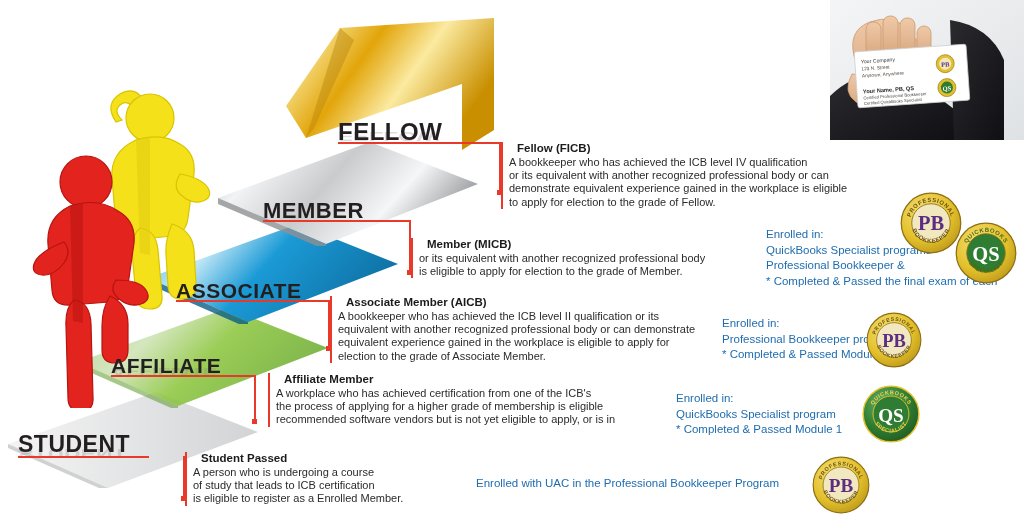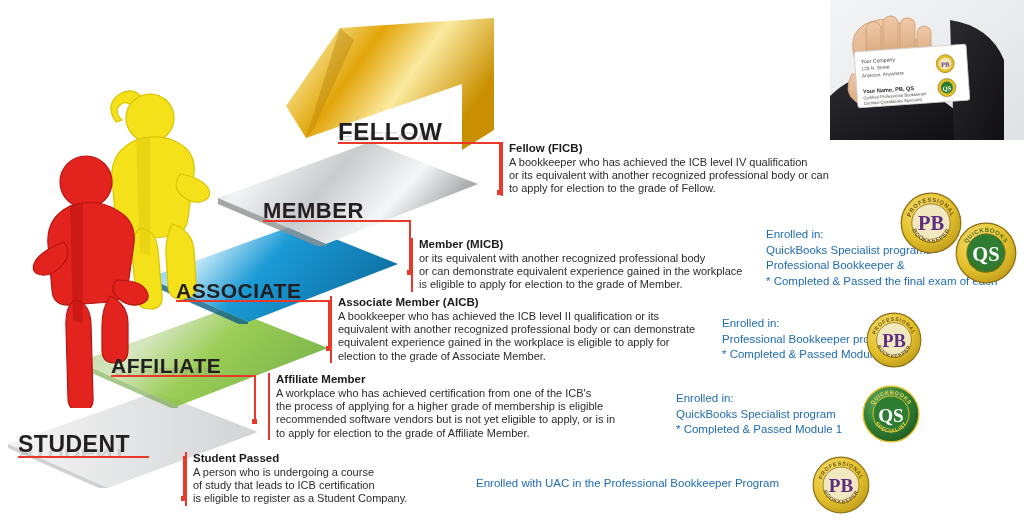--- a/index.html
+++ b/index.html
@@ -40,21 +40,21 @@
   }
 
   
   .desc{
     position:absolute;
     border-left:2px solid #e8392a;
     padding-left:6px;
     z-index:40;
   }
   .desc .dtitle{
-    font-size:11.5px;font-weight:bold;color:#1b1b1b;line-height:13px;margin-bottom:1px;
+    font-size:11.5px;font-weight:bold;color:#1b1b1b;line-height:13px;margin-bottom:1px;margin-left:8px;
   }
   .desc .dbody{
     font-size:11px;color:#2b2b2b;line-height:13.2px;
   }
   .connector{
     position:absolute;background:#e8392a;z-index:38;
   }
   .conn-dot{
     position:absolute;width:5px;height:5px;background:#e8392a;z-index:39;
   }
@@ -237,59 +237,58 @@
   <div class="conn-dot" style="left:252px;top:419px;"></div>
 
   <div class="connector" style="left:183px;top:456px;width:2px;height:42px;"></div>
   <div class="conn-dot" style="left:181px;top:496px;"></div>
 
   <div class="desc" style="left:501px;top:142px;width:350px;">
     <div class="dtitle">Fellow (FICB)</div>
     <div class="dbody">
       <div>A bookkeeper who has achieved the ICB level IV qualification</div>
       <div>or its equivalent with another recognized professional body or can</div>
+      <div>demonstrate equivalent experience gained in the workplace is eligible</div>
       <div>to apply for election to the grade of Fellow.</div>
     </div>
   </div>
 
   <div class="desc" style="left:411px;top:238px;width:345px;">
     <div class="dtitle">Member (MICB)</div>
     <div class="dbody">
       <div>or its equivalent with another recognized professional body</div>
-      <div>or can demonstrate equivalent experience gained in the workplace</div>
       <div>is eligible to apply for election to the grade of Member.</div>
     </div>
   </div>
 
   <div class="desc" style="left:330px;top:296px;width:370px;">
     <div class="dtitle">Associate Member (AICB)</div>
     <div class="dbody">
       <div>A bookkeeper who has achieved the ICB level II qualification or its</div>
       <div>equivalent with another recognized professional body or can demonstrate</div>
       <div>equivalent experience gained in the workplace is eligible to apply for</div>
       <div>election to the grade of Associate Member.</div>
     </div>
   </div>
 
   <div class="desc" style="left:268px;top:373px;width:370px;">
     <div class="dtitle">Affiliate Member</div>
     <div class="dbody">
       <div>A workplace who has achieved certification from one of the ICB's</div>
       <div>the process of applying for a higher grade of membership is eligible</div>
       <div>recommended software vendors but is not yet eligible to apply, or is in</div>
-      <div>to apply for election to the grade of Affiliate Member.</div>
     </div>
   </div>
 
   <div class="desc" style="left:185px;top:452px;width:300px;">
     <div class="dtitle">Student Passed</div>
     <div class="dbody">
       <div>A person who is undergoing a course</div>
       <div>of study that leads to ICB certification</div>
-      <div>is eligible to register as a Student Company.</div>
+      <div>is eligible to register as a Enrolled Member.</div>
     </div>
   </div>
 
   <div class="enrolled" style="left:766px;top:227px;">
     <div>Enrolled in:</div>
     <div>QuickBooks Specialist programs</div>
     <div>Professional Bookkeeper &amp;</div>
     <div>* Completed &amp; Passed the final exam of each</div>
   </div>
 

